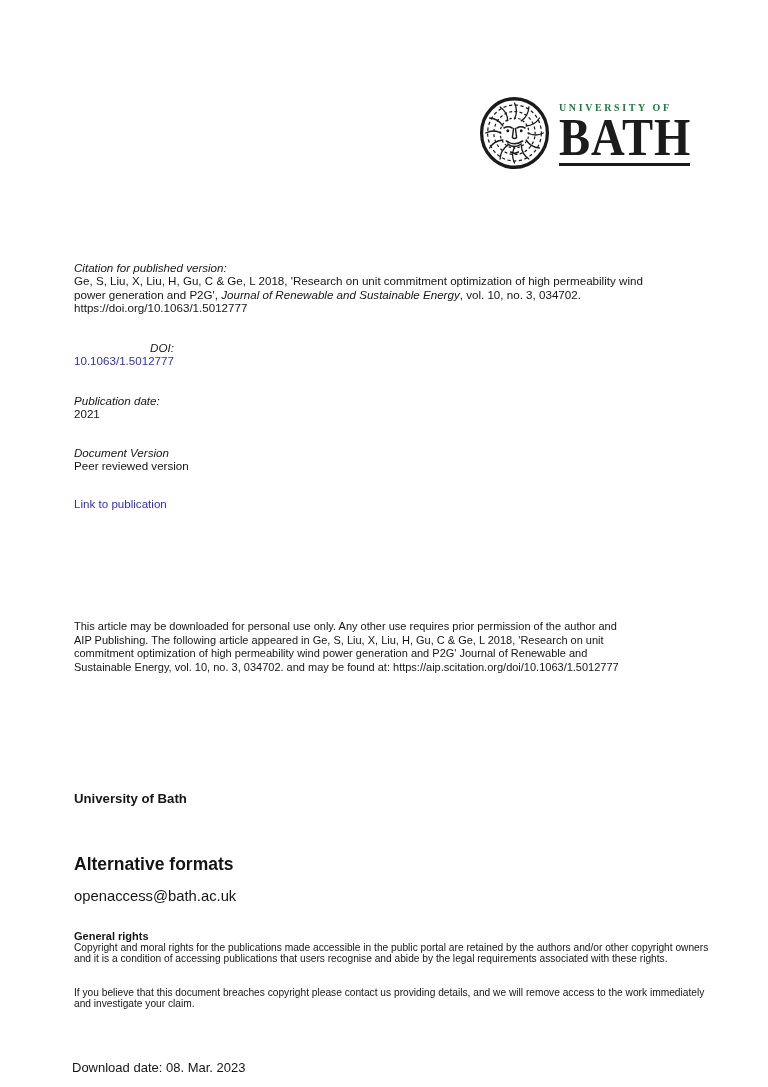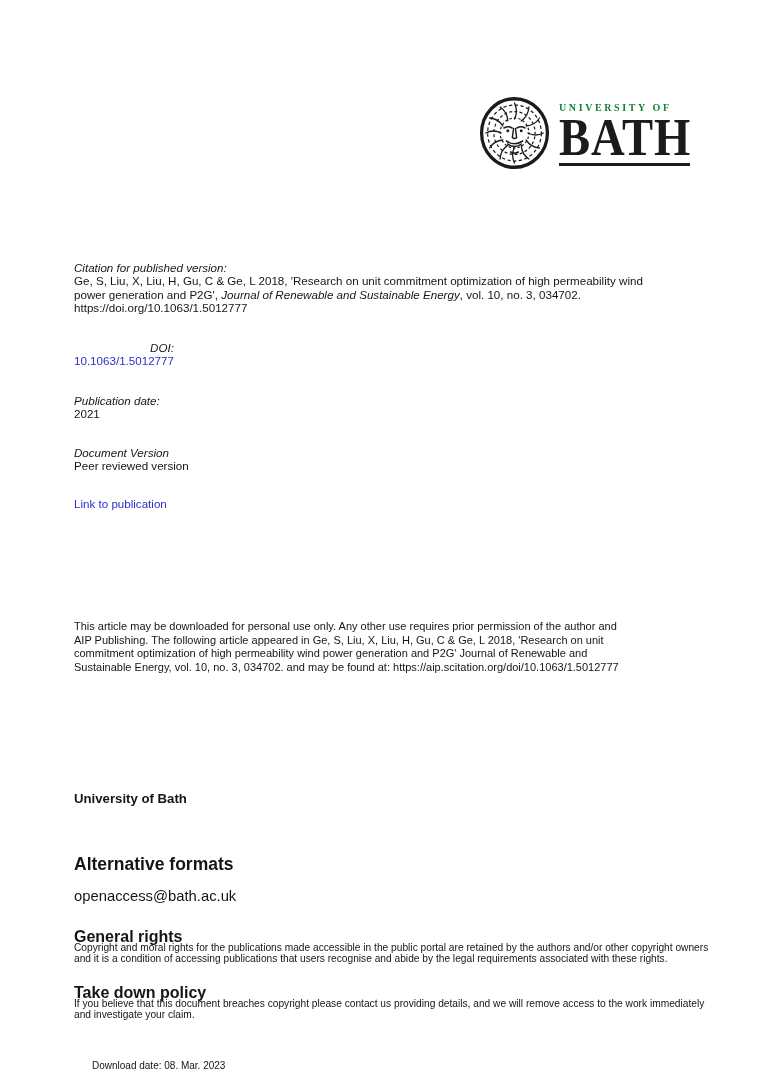--- a/index.html
+++ b/index.html
@@ -35,24 +35,24 @@
   .doi        { top:341px;text-align:right; }
   .pubdate    { top:394px; }
   .docver     { top:446px; }
   .linkpub    { top:497px; font-size:11.6px; }
   .notice     { top:620px; width:690px; font-size:11px; line-height:13.5px; }
   .university { top:791px; font-size:13.2px; font-weight:bold; }
   .altfmt     { top:854px; }
   .altfmt h2  { font-size:17.5px; font-weight:bold; line-height:20px; margin-bottom:12px; }
   .altfmt .alt-body { font-size:14.8px; line-height:21.5px; }
   .rights     { font-size:10.2px; line-height:11.2px; }
-  .rights h3  { font-size:16px; font-weight:bold; line-height:11.2px; }
+  .rights h3  { font-size:11px; font-weight:bold; line-height:11.2px; }
   .general    { top:931px; width:680px; }
   .takedown   { top:987px; width:680px; }
-  .download   { top:1060px; font-size:10px; left:72px;margin-left:20px; }
+  .download   { top:1060px; font-size:13px; left:72px; }
 </style>
 </head>
 <body style="--link: #2e2ec9;">
 
 <header class="logo">
   <svg class="crest" viewBox="0 0 74 74" preserveAspectRatio="none" xmlns="http://www.w3.org/2000/svg">
     <circle cx="37" cy="37" r="34.3" fill="none" stroke="#1b1b1b" stroke-width="3.4"></circle>
     <g fill="none" stroke="#1b1b1b" stroke-width="1.25">
       <circle cx="37" cy="37" r="28" stroke-dasharray="3.4 2.6"></circle>
       <circle cx="37" cy="37" r="21.5" stroke-dasharray="3 2.4" stroke-dashoffset="2"></circle>
@@ -126,17 +126,16 @@
     <div>openaccess@bath.ac.uk</div>
   </div>
 </section>
 
 <section class="blk rights general">
   <h3>General rights</h3>
   <div>Copyright and moral rights for the publications made accessible in the public portal are retained by the authors and/or other copyright owners<br>and it is a condition of accessing publications that users recognise and abide by the legal requirements associated with these rights.</div>
 </section>
 
 <section class="blk rights takedown">
-  <h3>Take down policy</h3>
   <div>If you believe that this document breaches copyright please contact us providing details, and we will remove access to the work immediately<br>and investigate your claim.</div>
 </section>
 
 <div class="blk download">Download date: 08. Mar. 2023</div>
 
 </body></html>

